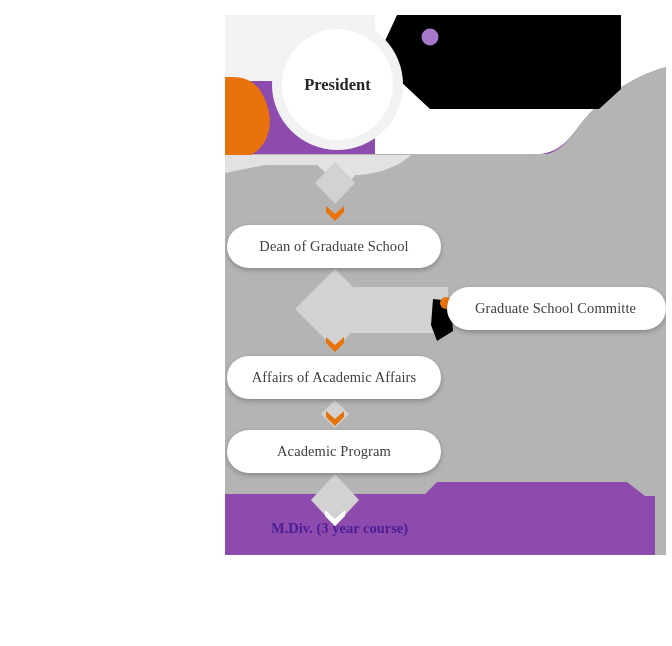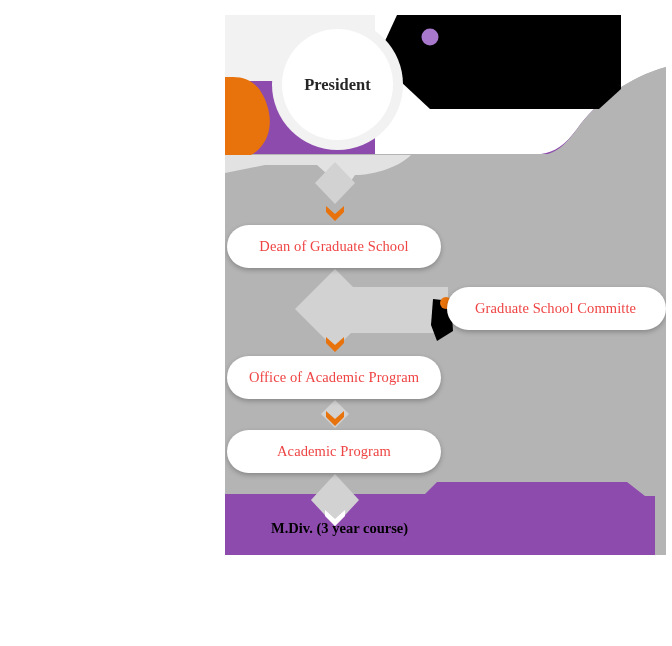--- a/index.html
+++ b/index.html
@@ -38,21 +38,21 @@
   }
   
   .pill {
     position: absolute;
     background: #ffffff;
     border-radius: 999px;
     box-shadow: 0 2px 5px rgba(0,0,0,0.26);
     display: flex;
     align-items: center;
     box-sizing: border-box;
-    color: #ef4444;
+    color: #404040;
     font-family: "Liberation Serif", serif;
     font-size: 14.5px;
     letter-spacing: 0.1px;
     white-space: nowrap;
   }
   .pill.center { justify-content: center; }
   .pill.leftpad { padding-left: 28px; }
 
   #pill-dean      { left: 2px;   top: 210px; width: 214px; height: 43px; }
   #pill-office    { left: 2px;   top: 341px; width: 214px; height: 43px; }
@@ -97,21 +97,21 @@
     color: #262626;
   }
   
   #mdiv-label {
     position: absolute;
     left: 46px;
     top: 505px;
     font-family: "Liberation Serif", serif;
     font-size: 14.5px;
     font-weight: bold;
-    color: #000000;
+    color: #4c1d95;
     white-space: nowrap;
   }
 </style>
 </head>
 <body>
 
 <div id="stage">
   <div id="canvas">
 
     <svg class="layer" viewBox="0 0 441 540" preserveAspectRatio="none">
@@ -193,21 +193,21 @@
 
     <div id="pill-dean" class="pill center">
       <span>Dean of Graduate School</span>
     </div>
 
     <div id="pill-committee" class="pill leftpad">
       <span>Graduate School Committe</span>
     </div>
 
     <div id="pill-office" class="pill center">
-      <span>Office of Academic Program</span>
+      <span>Affairs of Academic Affairs</span>
     </div>
 
     <div id="pill-theology" class="pill center">
       <span>Academic Program</span>
     </div>
 
     <div id="mdiv-label">
       <span>M.Div. (3 year course)</span>
     </div>
 

